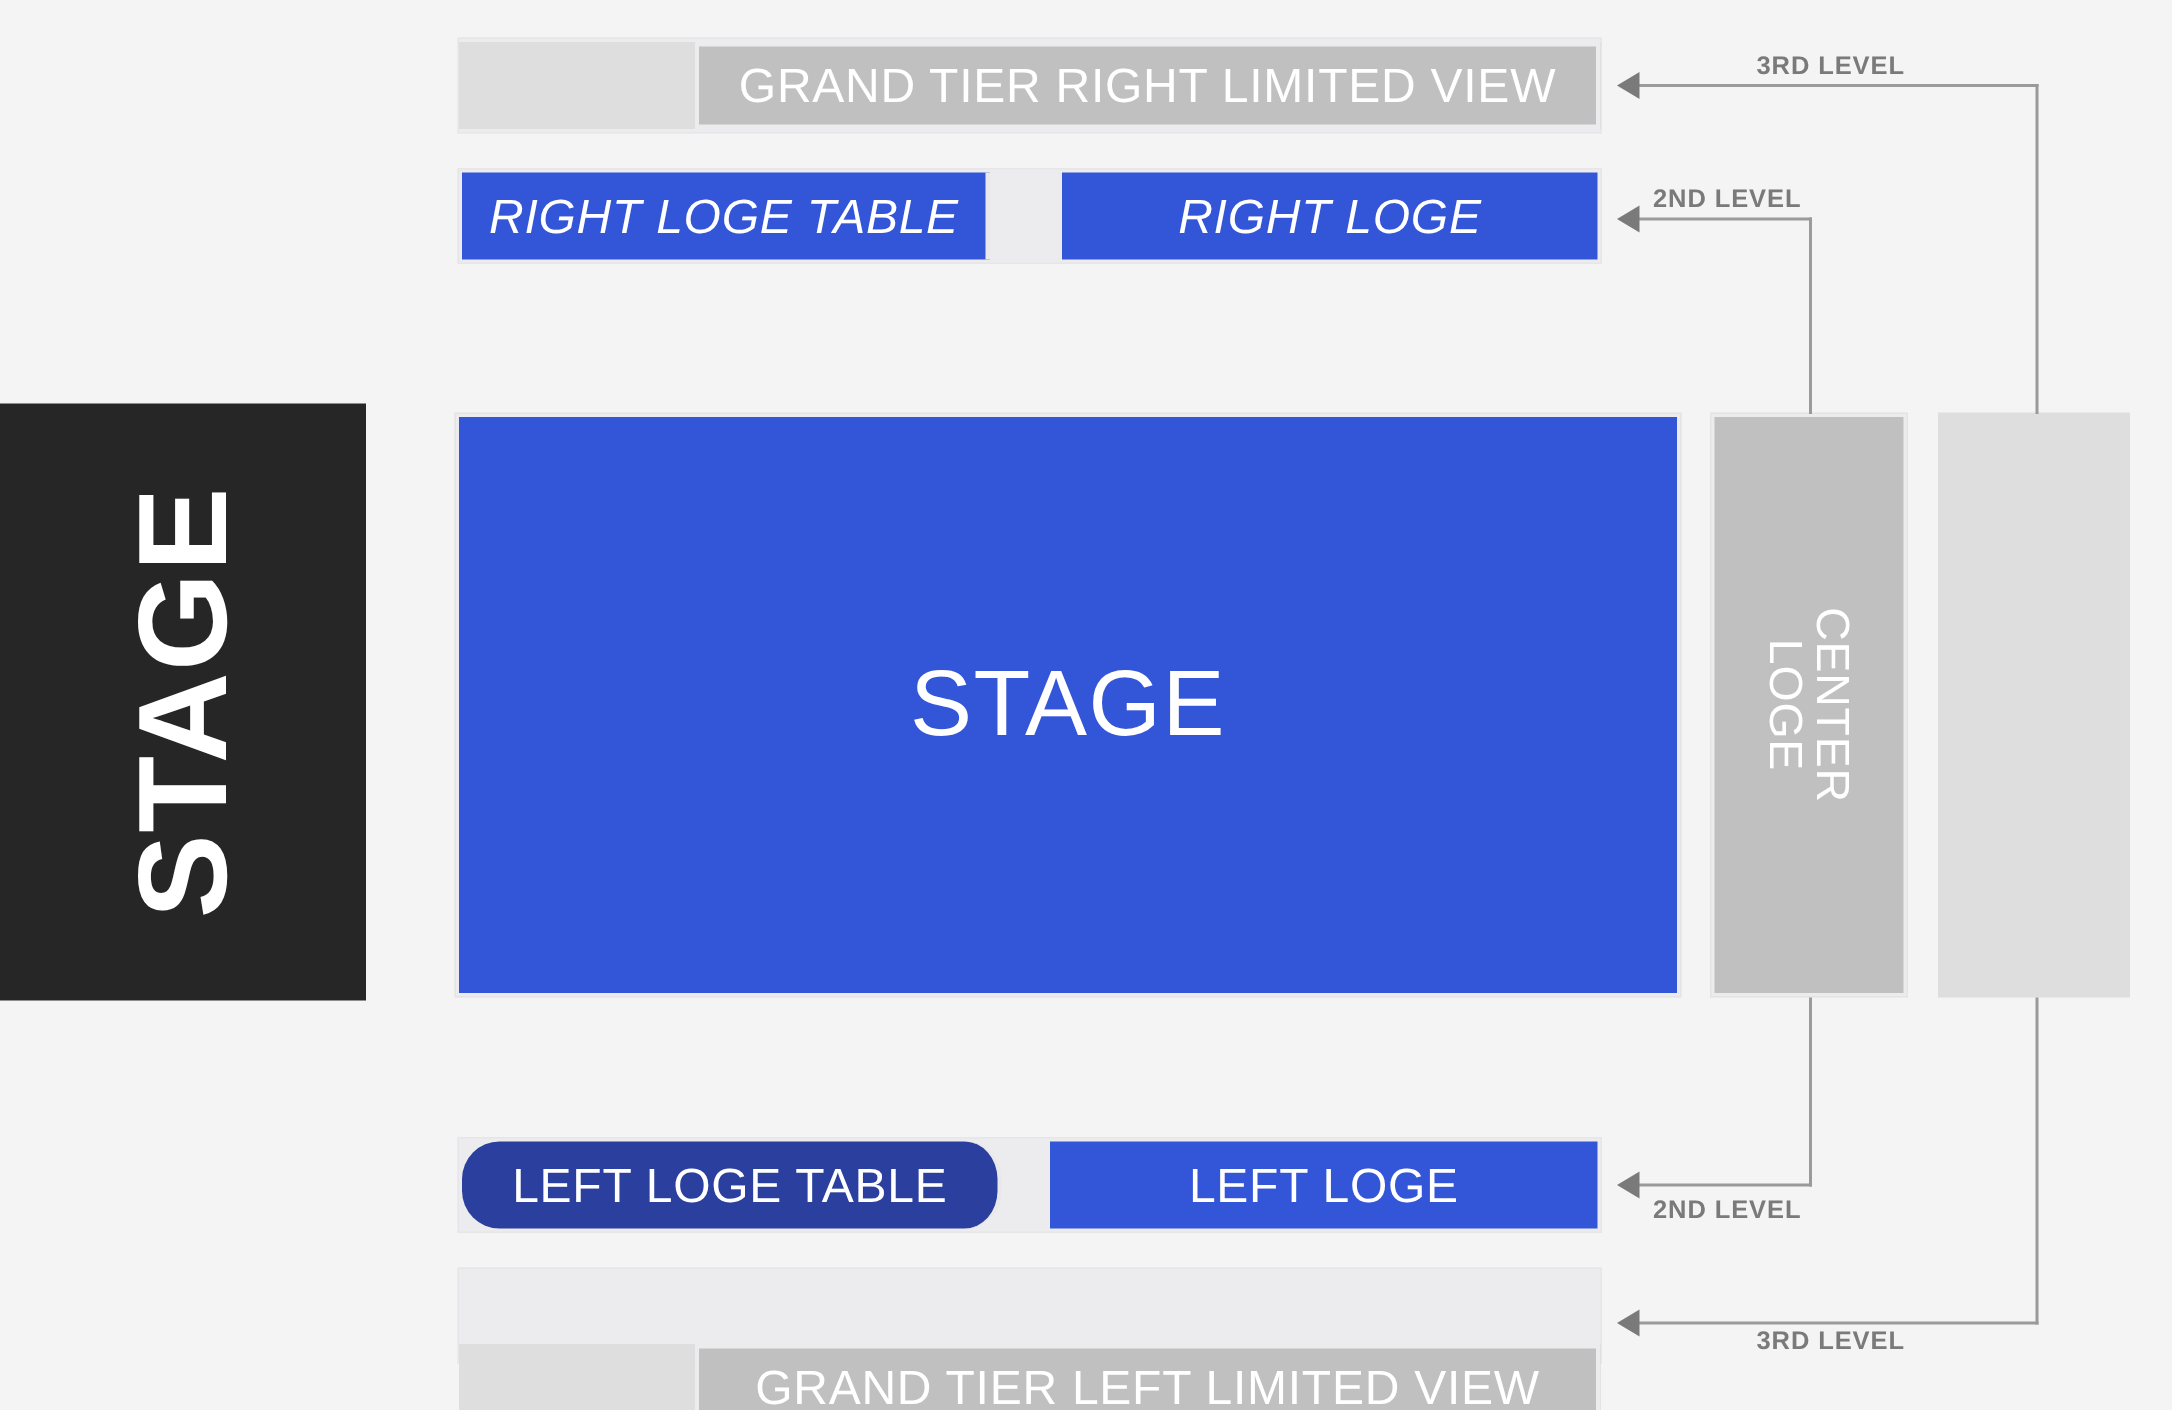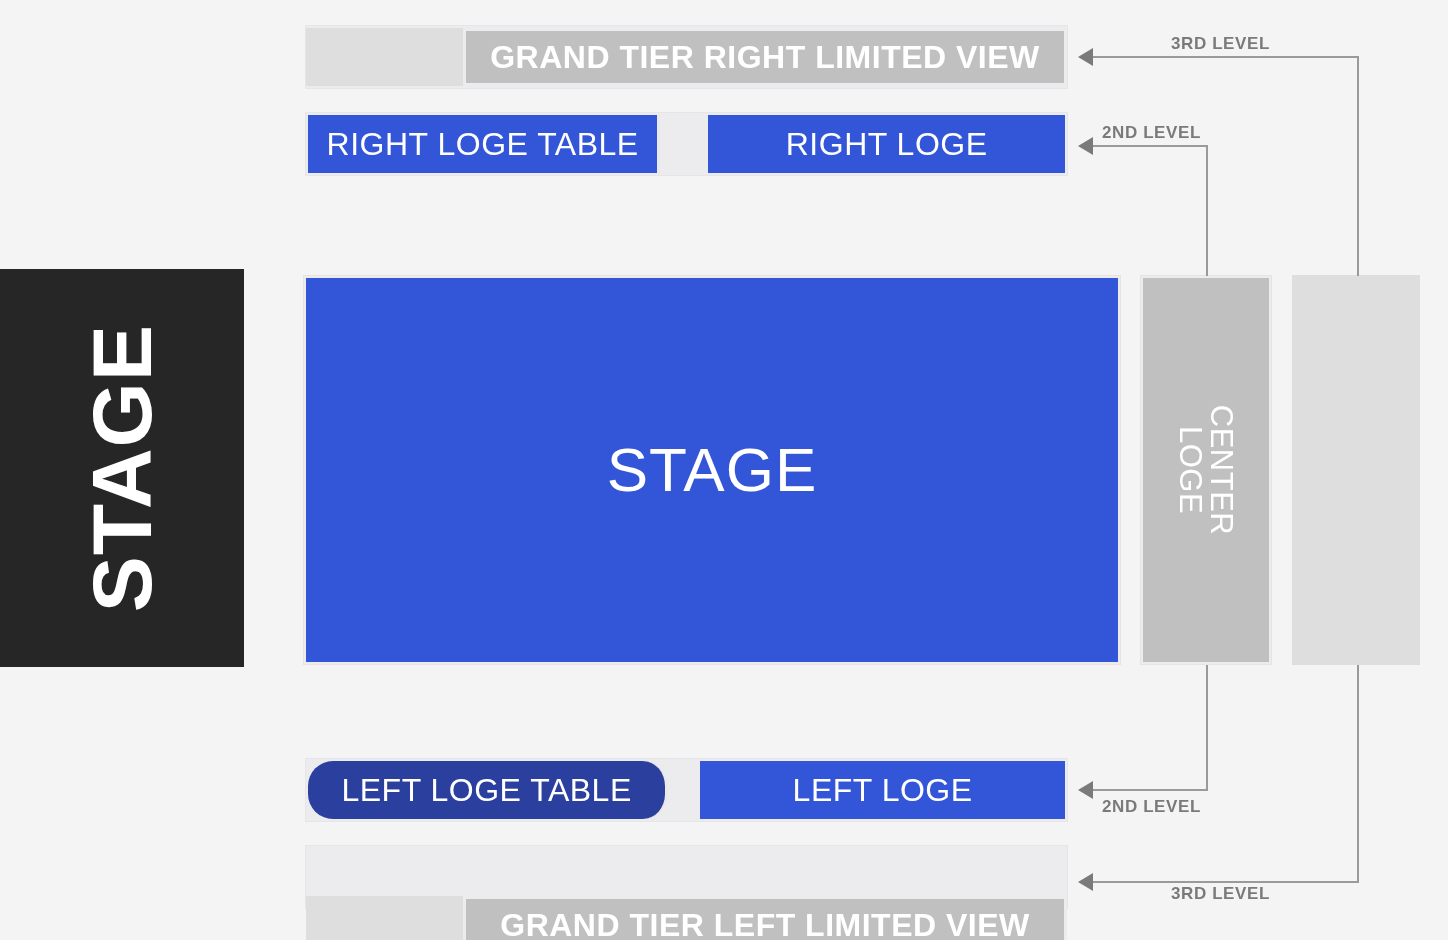--- a/index.html
+++ b/index.html
@@ -119,21 +119,21 @@
     letter-spacing: 0.5px;
     white-space: nowrap;
     height: 100%;
   }
   .seg.divider-right { border-right: 3px solid #e9e9ec; }
 
   
   .gt-row { height: 58px; }
   .gt-empty { background: #dedede; }
   .gt-label { background: #c0c0c0; }
-  .gt-label.inset { border: 3px solid #ececee; font-weight: bold; }
+  .gt-label.inset { border: 3px solid #ececee; }
 
   
   .callout { position: absolute; }
   .callout .hline {
     position: absolute;
     height: 2px;
     background: #9a9a9a;
   }
   .callout .vline {
     position: absolute;
@@ -165,21 +165,21 @@
     <span class="stage-text">STAGE</span>
   </div>
 
   <div class="row-ring gt-row" style="left:305px; top:25px; width:763px; height:64px;"></div>
   <div class="row" style="left:306px; top:28px; width:761px; height:58px;">
     <div class="seg gt-empty" style="width:157px;"></div>
     <div class="seg gt-label inset" style="width:604px;">GRAND TIER RIGHT LIMITED VIEW</div>
   </div>
 
   <div class="row-ring" style="left:305px; top:112px; width:763px; height:64px;"></div>
-  <div class="row" style="left:308px; top:115px; width:757px; height:58px;">
+  <div class="row" style="left:308px; top:115px; width:757px; height:58px;font-style:italic;">
     <div class="seg divider-right" style="width:376px; background:#3355d8;">RIGHT LOGE TABLE</div>
     <div class="seg" style="width:381px; background:#3355d8;margin-left:48px;">RIGHT LOGE</div>
   </div>
 
   <div id="main-ring" class="ring"></div>
   <div id="main-block" class="block">STAGE</div>
 
   <div id="center-loge-ring" class="ring"></div>
   <div id="center-loge" class="block">
     <span class="vtext">CENTER LOGE</span>

